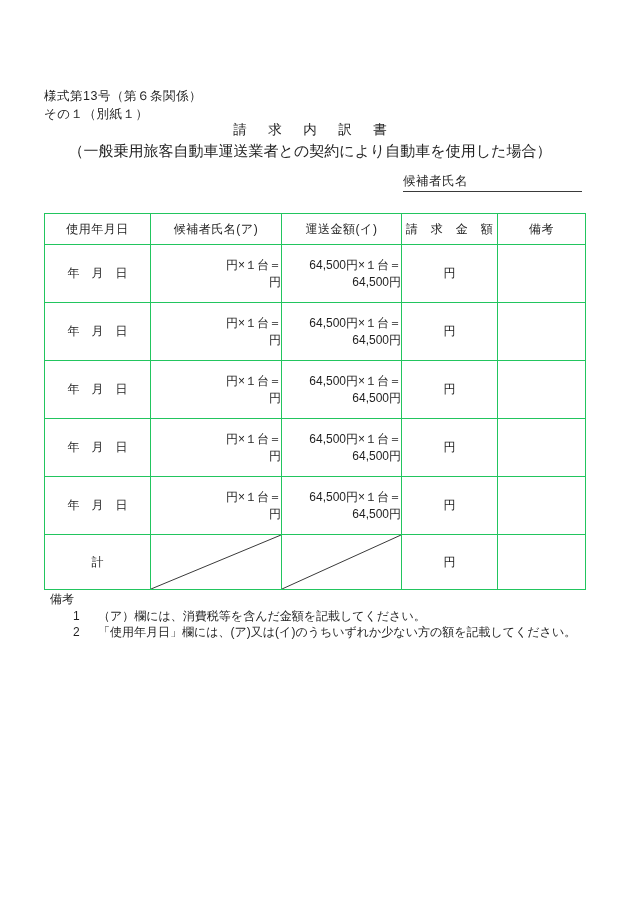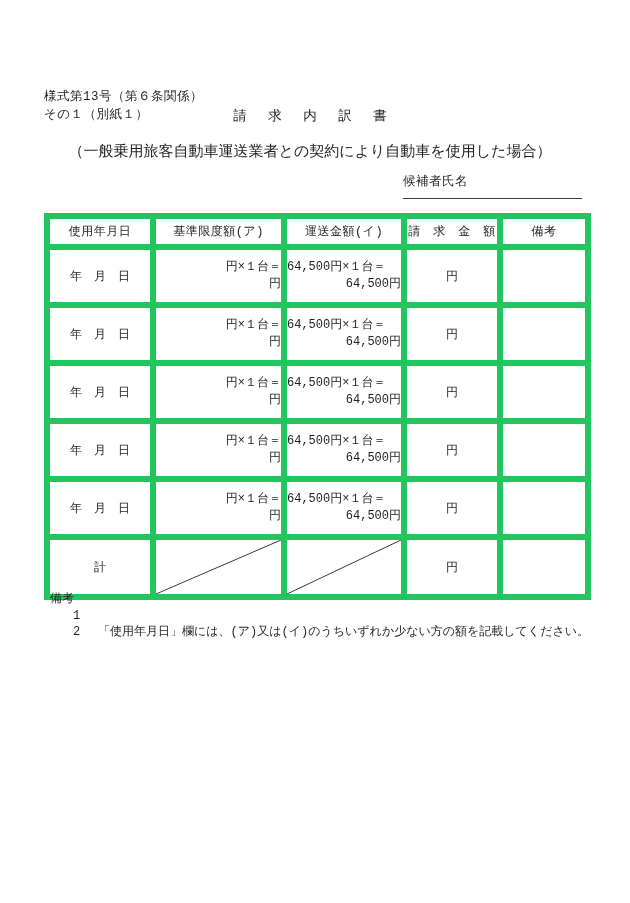--- a/index.html
+++ b/index.html
@@ -5,21 +5,21 @@
   html, body {
     margin: 0;
     padding: 0;
     background: #ffffff;
   }
   .page {
     position: relative;
     width: 620px;
     height: 903px;
     background: #ffffff;
-    font-family: Liberation Mono, monospace;
+    font-family: Liberation Sans, sans-serif;
     color: #1f1f1f;
     font-size: 12px;
     overflow: hidden;
   }
   .form-no {
     position: absolute;
     left: 44px;
     top: 88px;
     font-size: 12.5px;
     letter-spacing: 0.5px;
@@ -28,71 +28,71 @@
     position: absolute;
     left: 44px;
     top: 106px;
     font-size: 12.5px;
     letter-spacing: 0.5px;
     text-align: right;
   }
   .doc-title {
     position: absolute;
     left: 0;
-    top: 107px;
+    top: 121px;
     width: 100%;
     text-align: center;
     font-size: 13.5px;
     letter-spacing: 4px;
     text-indent: 4px;
   }
   .doc-subtitle {
     position: absolute;
     left: 0;
     top: 142px;
     width: 100%;
     text-align: center;
     font-size: 15px;
   }
   .candidate {
     position: absolute;
     left: 403px;
     top: 173px;
     width: 179px;
     border-bottom: 1px solid #3a3a3a;
-    padding-bottom: 8px;
+    padding-bottom: 1px;
     font-size: 12.5px;
     letter-spacing: 0.5px;
   }
   table.claims {
     position: absolute;
     left: 44px;
     top: 213px;
     width: 541px;
     border-collapse: collapse;
     table-layout: fixed;
     font-size: 12px;
   }
   table.claims th,
   table.claims td {
-    border: 6px solid #22c55e;
+    border: 1px solid #22c55e;
     padding: 0;
     font-weight: normal;
     vertical-align: middle;
   }
   tr.hdr { height: 31px; }
   tr.hdr th { text-align: center; letter-spacing: 0.5px; }
   tr.data { height: 58px; }
   tr.total { height: 54px; }
   td.c-date { text-align: center; margin-left: 44px; }
   td.c-fare  { padding: 0 6px 0 4px; margin-left: 12px; }
   td.c-limit { padding: 0 7px 0 5px; }
   .line { line-height: 17px; }
   .al-r { text-align: right; }
-  .al-l { text-align: left; }
+  .al-l { text-align: right; }
   td.c-claim { text-align: center; }
   td.c-diag { position: relative; }
   .diagwrap {
     position: relative;
     width: 100%;
     height: 54px;
   }
   .diagwrap svg {
     position: absolute;
     left: 0; top: 0;
@@ -134,21 +134,21 @@
     <colgroup>
       <col style="width:106px">
       <col style="width:131px">
       <col style="width:120px">
       <col style="width:96px">
       <col style="width:88px">
     </colgroup>
     <thead>
       <tr class="hdr">
         <th>使用年月日</th>
-        <th>基準限度額(ア)</th>
+        <th>候補者氏名(ア)</th>
         <th>運送金額(イ)</th>
         <th>請　求　金　額</th>
         <th>備考</th>
       </tr>
     </thead>
     <tbody>
       <tr class="data">
         <td class="c-date">年　月　日</td>
         <td class="c-fare">
           <div class="line al-r">円×１台＝</div>
@@ -232,20 +232,21 @@
         <td class="c-claim">円</td>
         <td class="c-remarks"></td>
       </tr>
     </tbody>
   </table>
 
   <div class="notes">
     <div>備考</div>
     <div class="note-row">
       <span class="num">1</span>
+      <span>（ア）欄には、消費税等を含んだ金額を記載してください。</span>
     </div>
     <div class="note-row">
       <span class="num">2</span>
       <span>「使用年月日」欄には、(ア)又は(イ)のうちいずれか少ない方の額を記載してください。</span>
     </div>
   </div>
 
 </div>
 
 </body></html>

